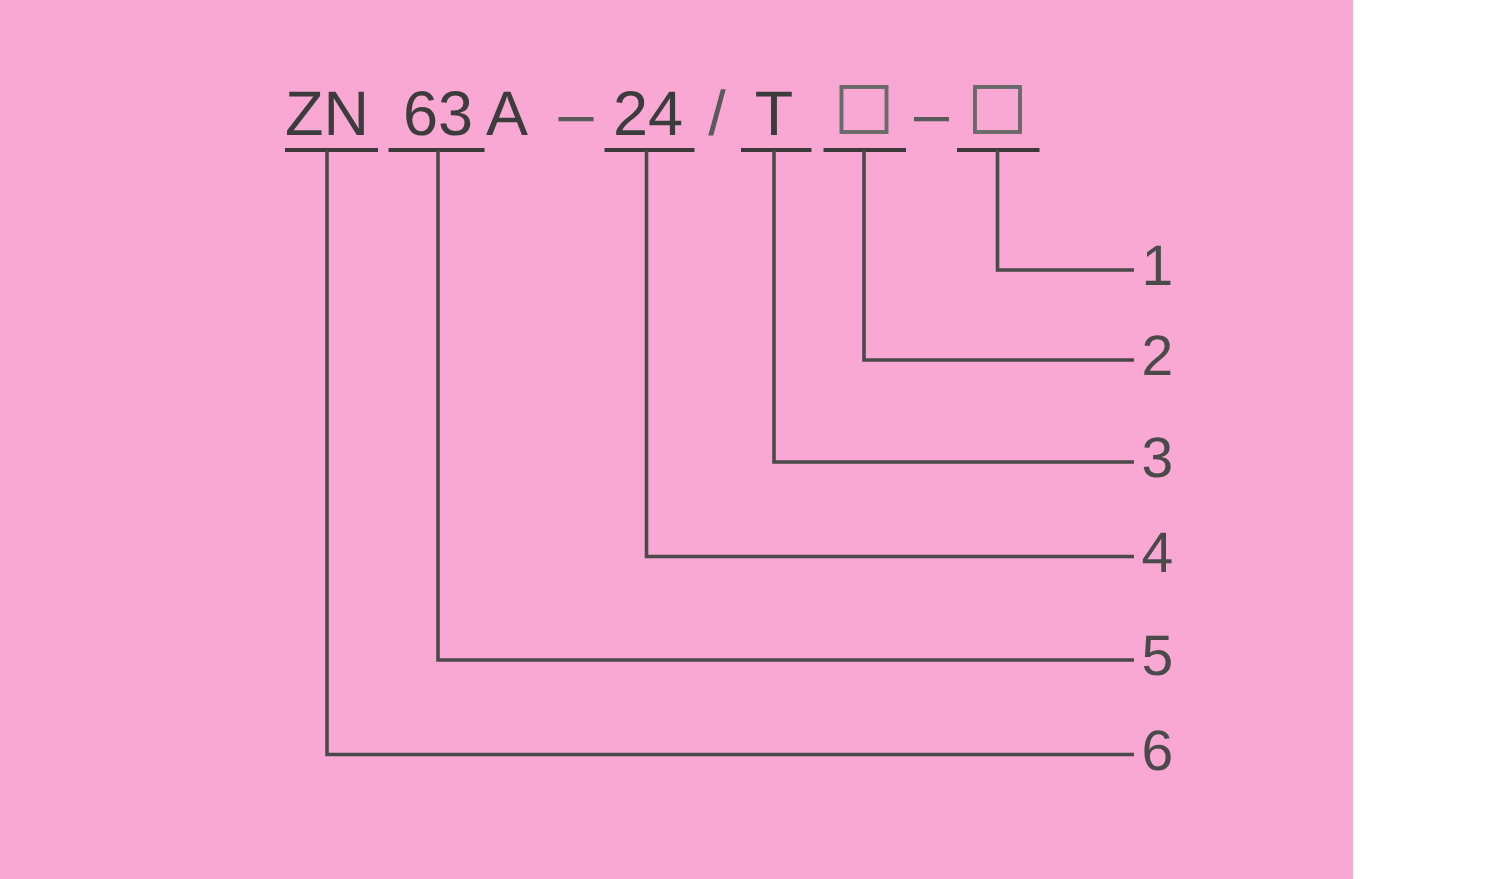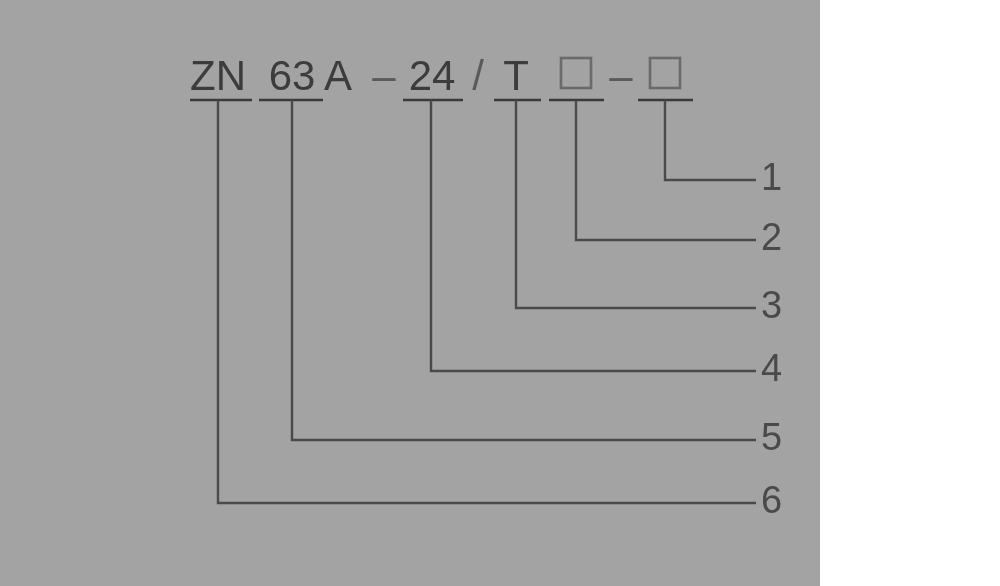--- a/index.html
+++ b/index.html
@@ -6,23 +6,23 @@
   html, body {
     margin: 0;
     padding: 0;
     background: #ffffff;
   }
   body {
     font-family: "Liberation Sans", "DejaVu Sans", sans-serif;
   }
   #diagram-root {
     position: relative;
-    width: 820px;
+    width: 902px;
     height: 586px;
-    background: #a3a3a3;
+    background: #f9a8d4;
     overflow: hidden;
     text-align: right;
   }
   #diagram-svg {
     position: absolute;
     top: 0;
     left: 0;
     width: 1000px;
     height: 586px;
     display: block;

